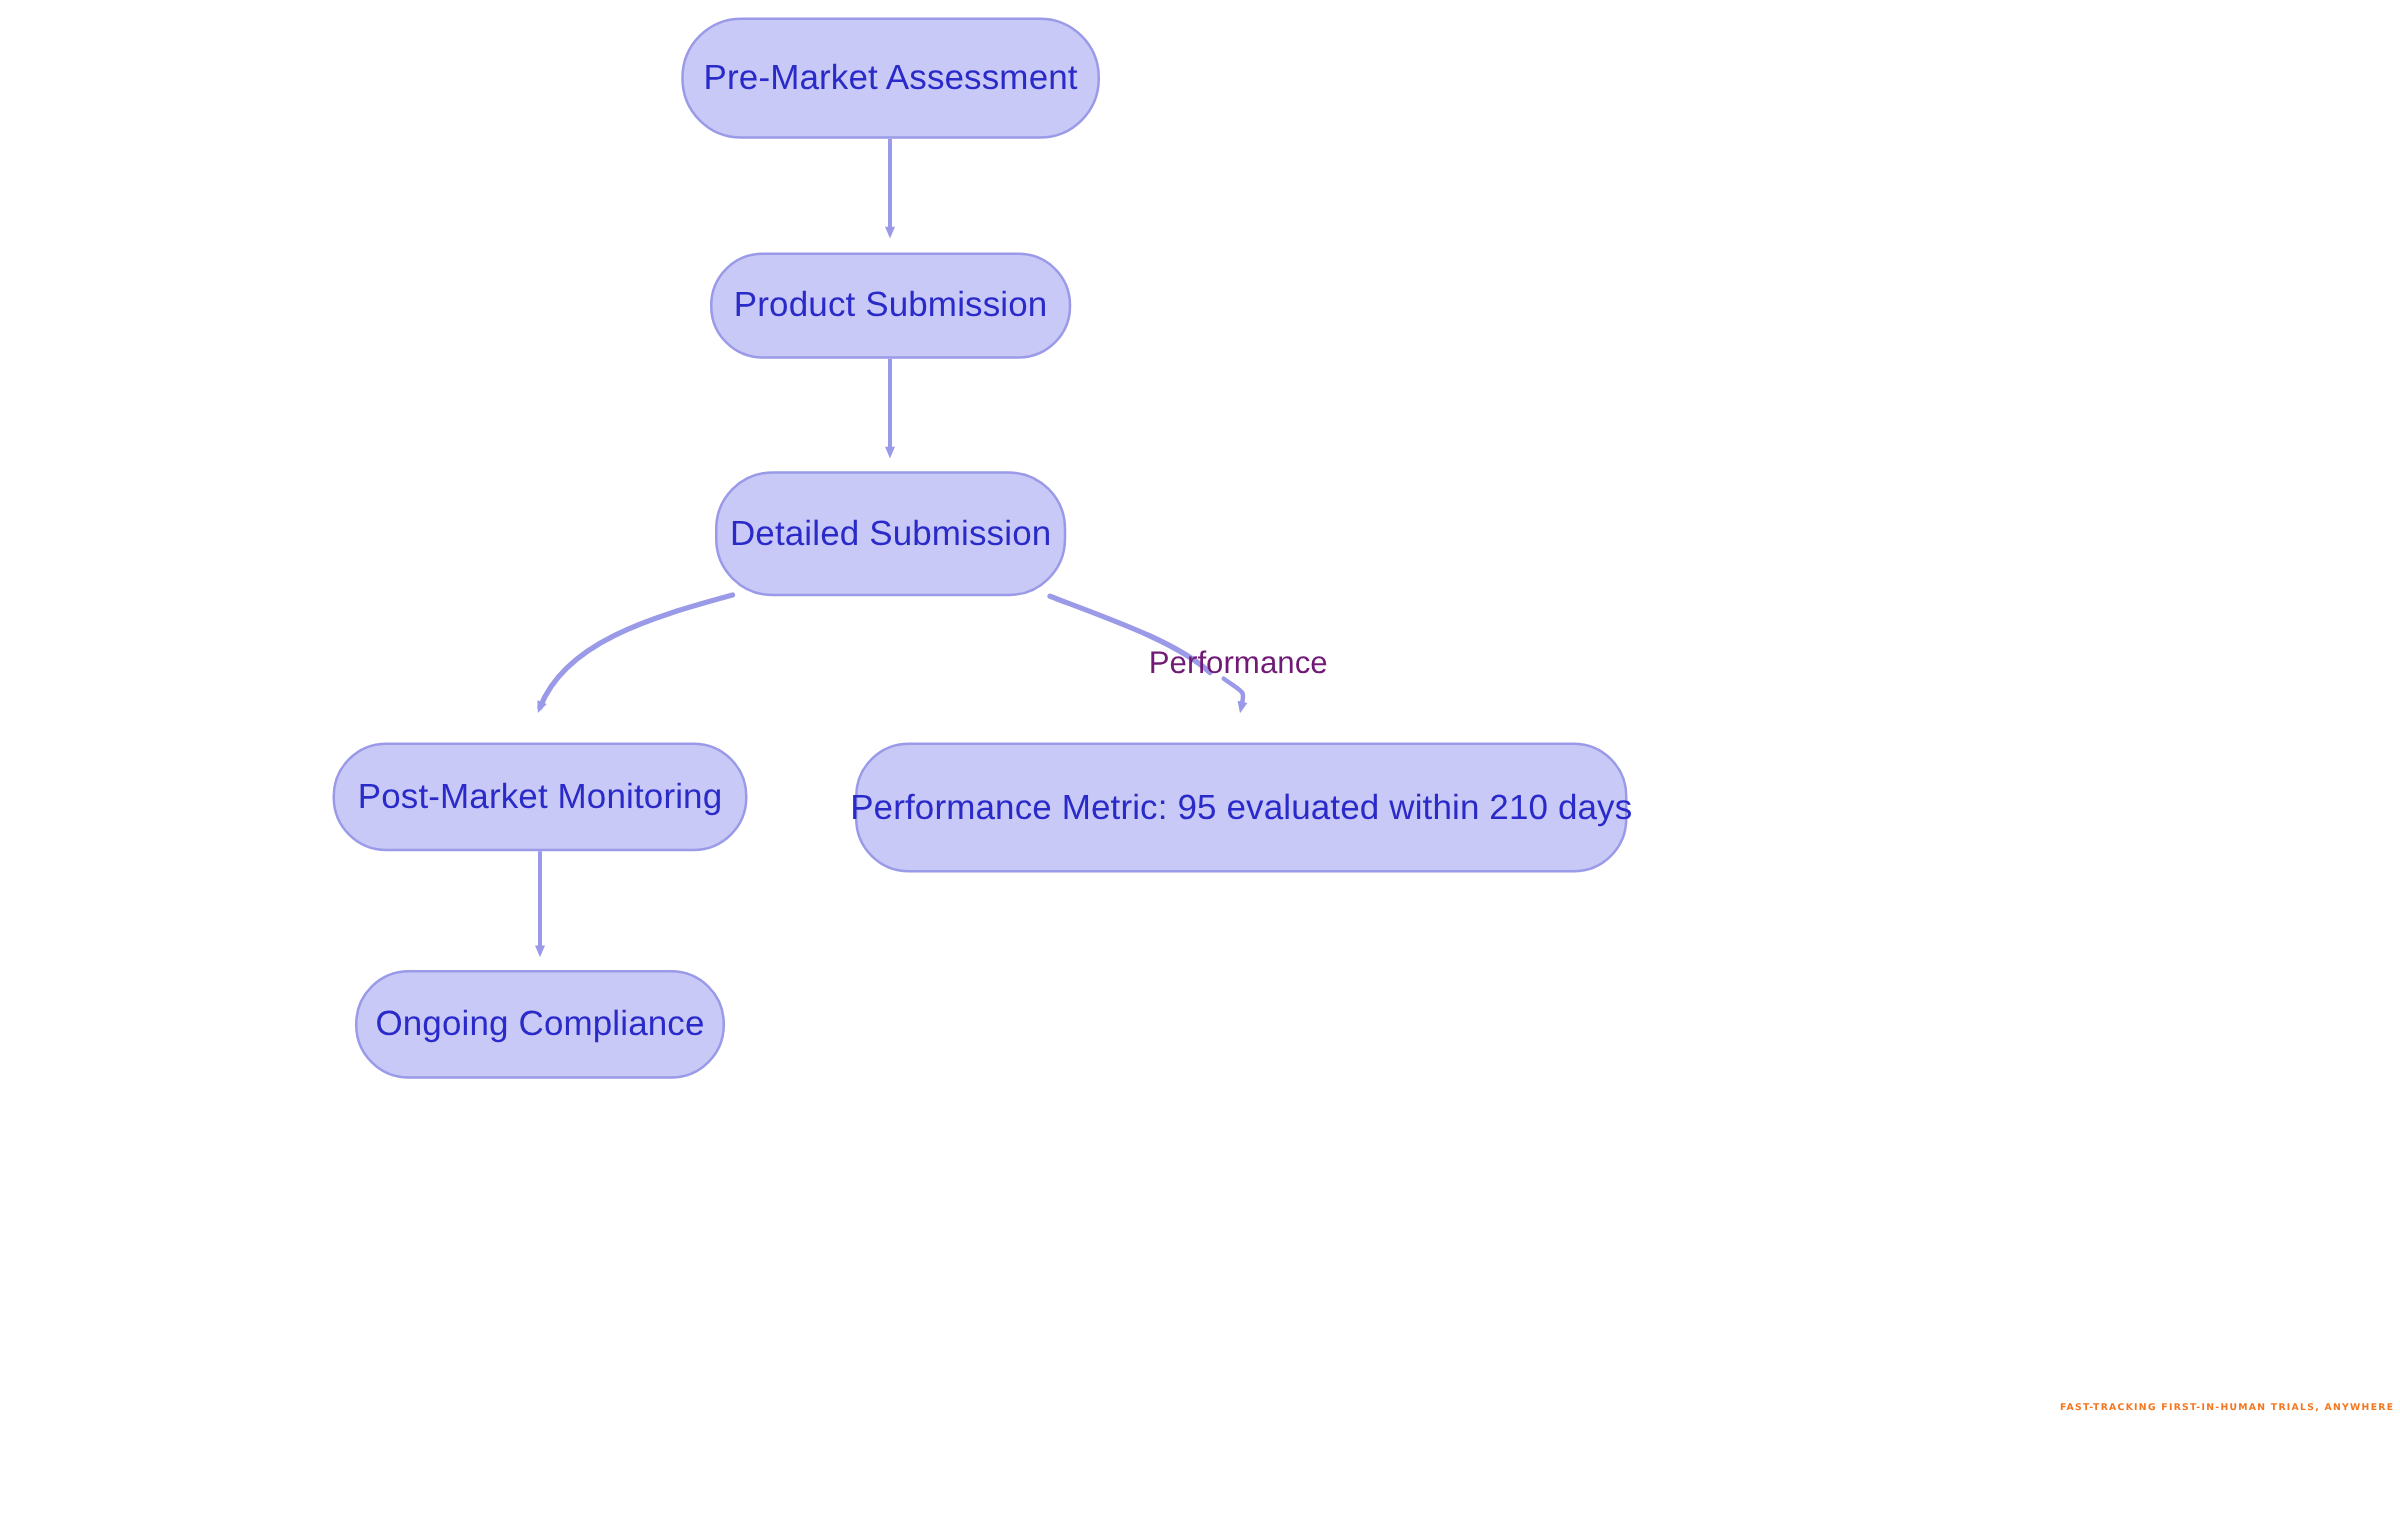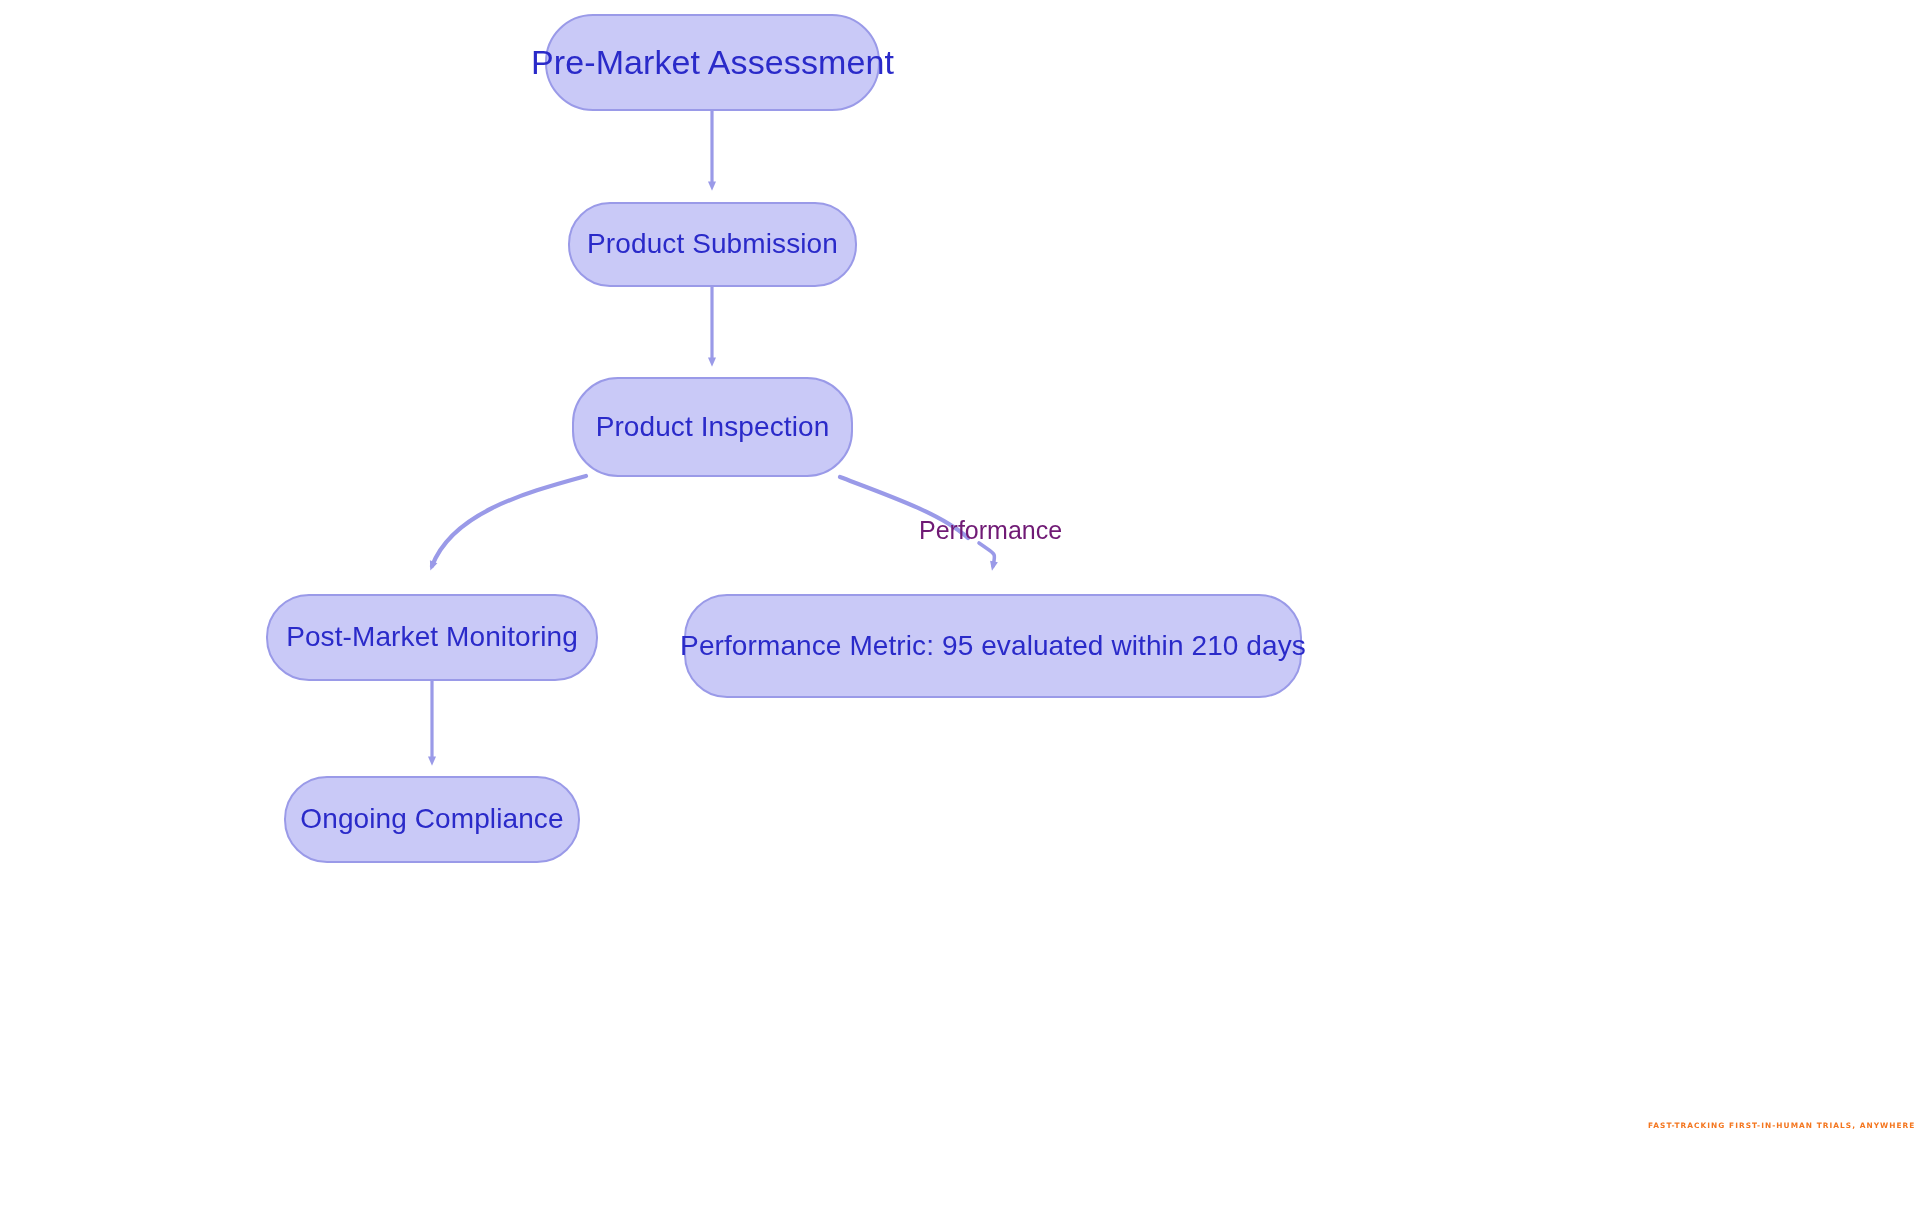--- a/index.html
+++ b/index.html
@@ -36,21 +36,21 @@
     text-align: center;
     white-space: nowrap;
     letter-spacing: 0.1px;
     z-index: 3;
   }
   .node-label {
     display: block;
     line-height: 1.1;
   }
 
-  #node-pre-market        { left: 545px;  top: 14px;  width: 335px; height: 97px;  border-radius: 48px; font-size: 34px; }
+  #node-pre-market        { left: 545px;  top: 14px;  width: 335px; height: 97px;  border-radius: 48px; font-size: 28px; }
   #node-product-submit    { left: 568px;  top: 202px; width: 289px; height: 85px;  border-radius: 42px; font-size: 28px; justify-content: center; }
   #node-detailed-insp     { left: 572px;  top: 377px; width: 281px; height: 100px; border-radius: 46px; font-size: 28px; }
   #node-post-market       { left: 266px;  top: 594px; width: 332px; height: 87px;  border-radius: 43px; font-size: 28px; }
   #node-perf-metric       { left: 684px;  top: 594px; width: 618px; height: 104px;  border-radius: 43px; font-size: 28px; }
   #node-ongoing-comp      { left: 284px;  top: 776px; width: 296px; height: 87px;  border-radius: 43px; font-size: 28px; }
 
   
   .edge-label {
     position: absolute;
     color: #701a75;
@@ -130,21 +130,21 @@
 
 <div class="node" id="node-pre-market">
   <span class="node-label">Pre-Market Assessment</span>
 </div>
 
 <div class="node" id="node-product-submit">
   <span class="node-label">Product Submission</span>
 </div>
 
 <div class="node" id="node-detailed-insp">
-  <span class="node-label">Product Inspection</span>
+  <span class="node-label">Detailed Submission</span>
 </div>
 
 <div class="node" id="node-post-market">
   <span class="node-label">Post-Market Monitoring</span>
 </div>
 
 <div class="node" id="node-perf-metric">
   <span class="node-label">Performance Metric: 95 evaluated within 210 days</span>
 </div>
 

